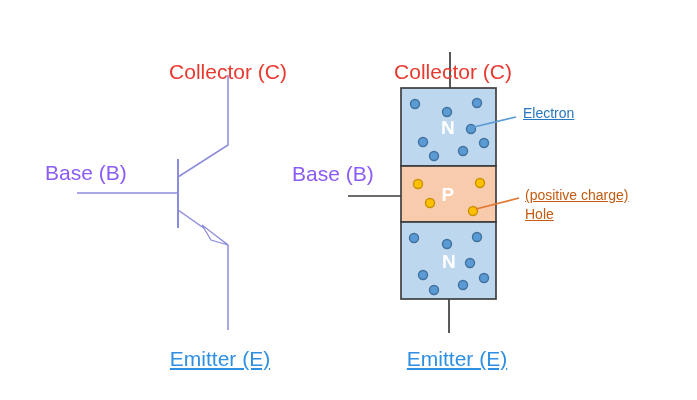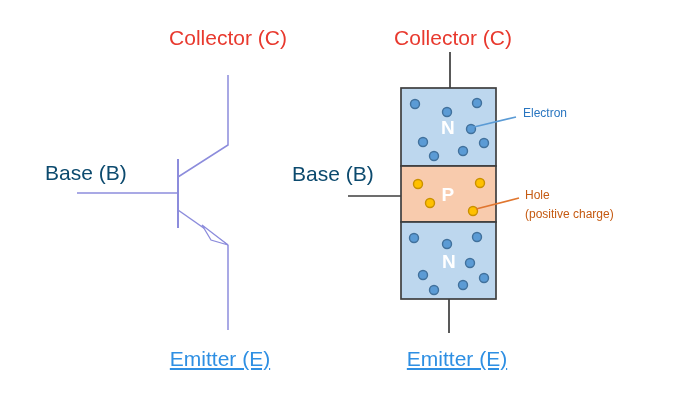--- a/index.html
+++ b/index.html
@@ -23,28 +23,29 @@
   .label {
     position: absolute;
     font-size: 21px;
     line-height: 25px;
     white-space: nowrap;
   }
   .label.centered {
     width: 170px;
     text-align: center;
   }
-  .collector-label { color: #e8392e; }
-  .base-label      { color: #0c4a6e; }
+  .collector-label { color: #e8392e; margin-top: 34px; }
+  .base-label      { color: #8b5cf6; }
   .emitter-label   { color: #2e8fe3; text-decoration: underline; }
   .annotation {
     position: absolute;
-    font-size: 12px;
+    font-size: 14px;
     line-height: 19px;
     white-space: nowrap;
+    text-decoration: underline;
   }
   .annotation.electron { color: #2875c0; }
   .annotation.hole     { color: #c55a11; }
   .region-letter {
     position: absolute;
     transform: translate(-50%, -50%);
     color: #ffffff;
     font-size: 19px;
     font-weight: bold;
     letter-spacing: 0.5px;
@@ -138,17 +139,17 @@
   <div class="label centered emitter-label" style="left:372px; top:346px;">Emitter (E)</div>
 
   <div class="region-letter" style="left:448px; top:128px;">N</div>
   <div class="region-letter" style="left:448px; top:195px;">P</div>
   <div class="region-letter" style="left:449px; top:262px;">N</div>
 
   <div class="annotation electron" style="left:523px; top:104px;">
     <div>Electron</div>
   </div>
   <div class="annotation hole" style="left:525px; top:186px;">
+    <div>(positive charge)</div>
     <div>Hole</div>
-    <div>(positive charge)</div>
   </div>
 
 </div>
 
 </body></html>

